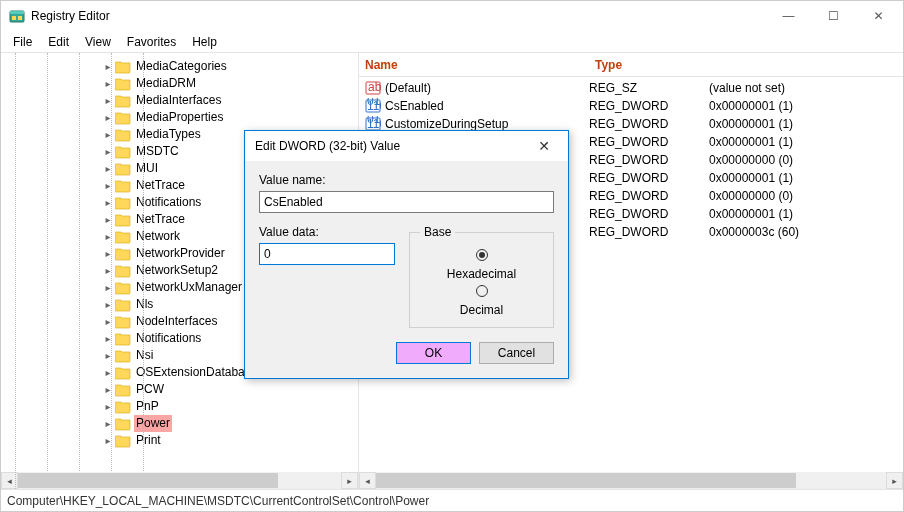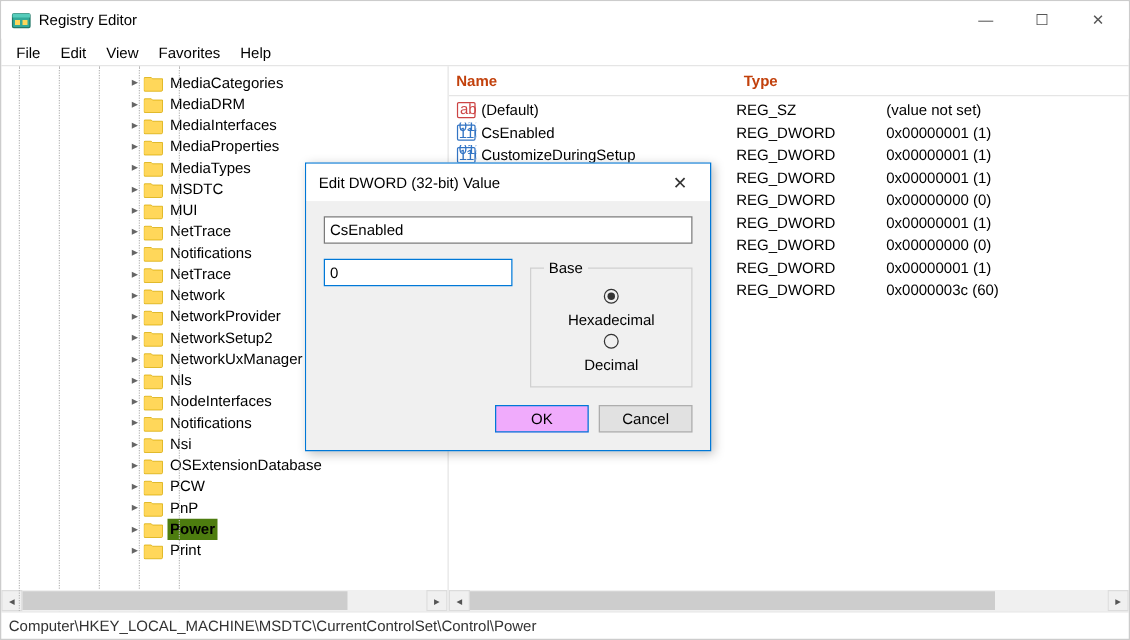--- a/index.html
+++ b/index.html
@@ -9,21 +9,21 @@
 .titlebar .app-icon { width: 16px; height: 16px; margin-right: 6px; }
 .titlebar .title { flex: 1; font-size: 12px; }
 .winbtns { display: flex; }
 .winbtn { width: 45px; height: 30px; display: flex; align-items: center; justify-content: center; color: #555; }
 .menubar { height: 22px; display: flex; align-items: center; padding: 0 4px; border-bottom: 1px solid #e5e5e5; }
 .menuitem { padding: 2px 8px; }
 .panes { flex: 1; display: flex; min-height: 0; }
 .tree-pane { width: 358px; border-right: 1px solid #e5e5e5; overflow: hidden; position: relative; display: flex; flex-direction: column; }
 .tree-scroll { flex: 1; overflow: hidden; padding-top: 5px; }
 .tree-node { display: flex; align-items: center; height: 17px; line-height: 17px; white-space: nowrap; }
-.tree-node[data-selected="true"] .label { background: #4d7c0f; font-weight: bold; }
+.tree-node[data-selected="true"] .label { background: #fca5a5; }
 .chev { width: 14px; display: inline-flex; justify-content: center; color: #666; font-size: 10px; }
 .folder-icon { width: 16px; height: 14px; display: inline-block; margin-right: 3px; }
 .tree-node .label { padding: 0 2px; }
 .tree-lines { position: absolute; left: 0; top: 0; bottom: 0; display: flex; pointer-events: none; }
 .tree-lines span { width: 18px; border-left: 1px dotted #bbb; margin-left: 14px; }
 .hscroll { height: 17px; background: #f0f0f0; display: flex; align-items: center; }
 .hscroll .sbtn { width: 17px; height: 17px; background: #f0f0f0; border: 1px solid #dcdcdc; display: flex; align-items: center; justify-content: center; color: #555; font-size: 9px; }
 .hscroll .track { flex: 1; height: 17px; background: #f0f0f0; position: relative; }
 .hscroll .thumb { position: absolute; height: 15px; top: 1px; background: #cdcdcd; }
 .list-pane { flex: 1; display: flex; flex-direction: column; overflow: hidden; }
@@ -416,26 +416,28 @@
   </div>
 
 </div>
 
 <div class="dialog">
   <div class="dtitle">
     <span class="dt">Edit DWORD (32-bit) Value</span>
     <span class="dclose">✕</span>
   </div>
   <div class="dbody">
+    <div class="flabel">Value name:</div>
     <input class="finput" readonly="" value="CsEnabled" style="">
     <div class="drow2">
       <div class="left">
+        <div class="flabel">Value data:</div>
         <input class="finput value-input" value="0" style="">
       </div>
-      <fieldset class="fieldset" style="width:130px">
+      <fieldset class="fieldset" style="width:145px">
         <legend>Base</legend>
         <label class="radio">
           <span class="r sel"></span>
           <span>Hexadecimal</span>
         </label>
         <label class="radio">
           <span class="r"></span>
           <span>Decimal</span>
         </label>
       </fieldset>

